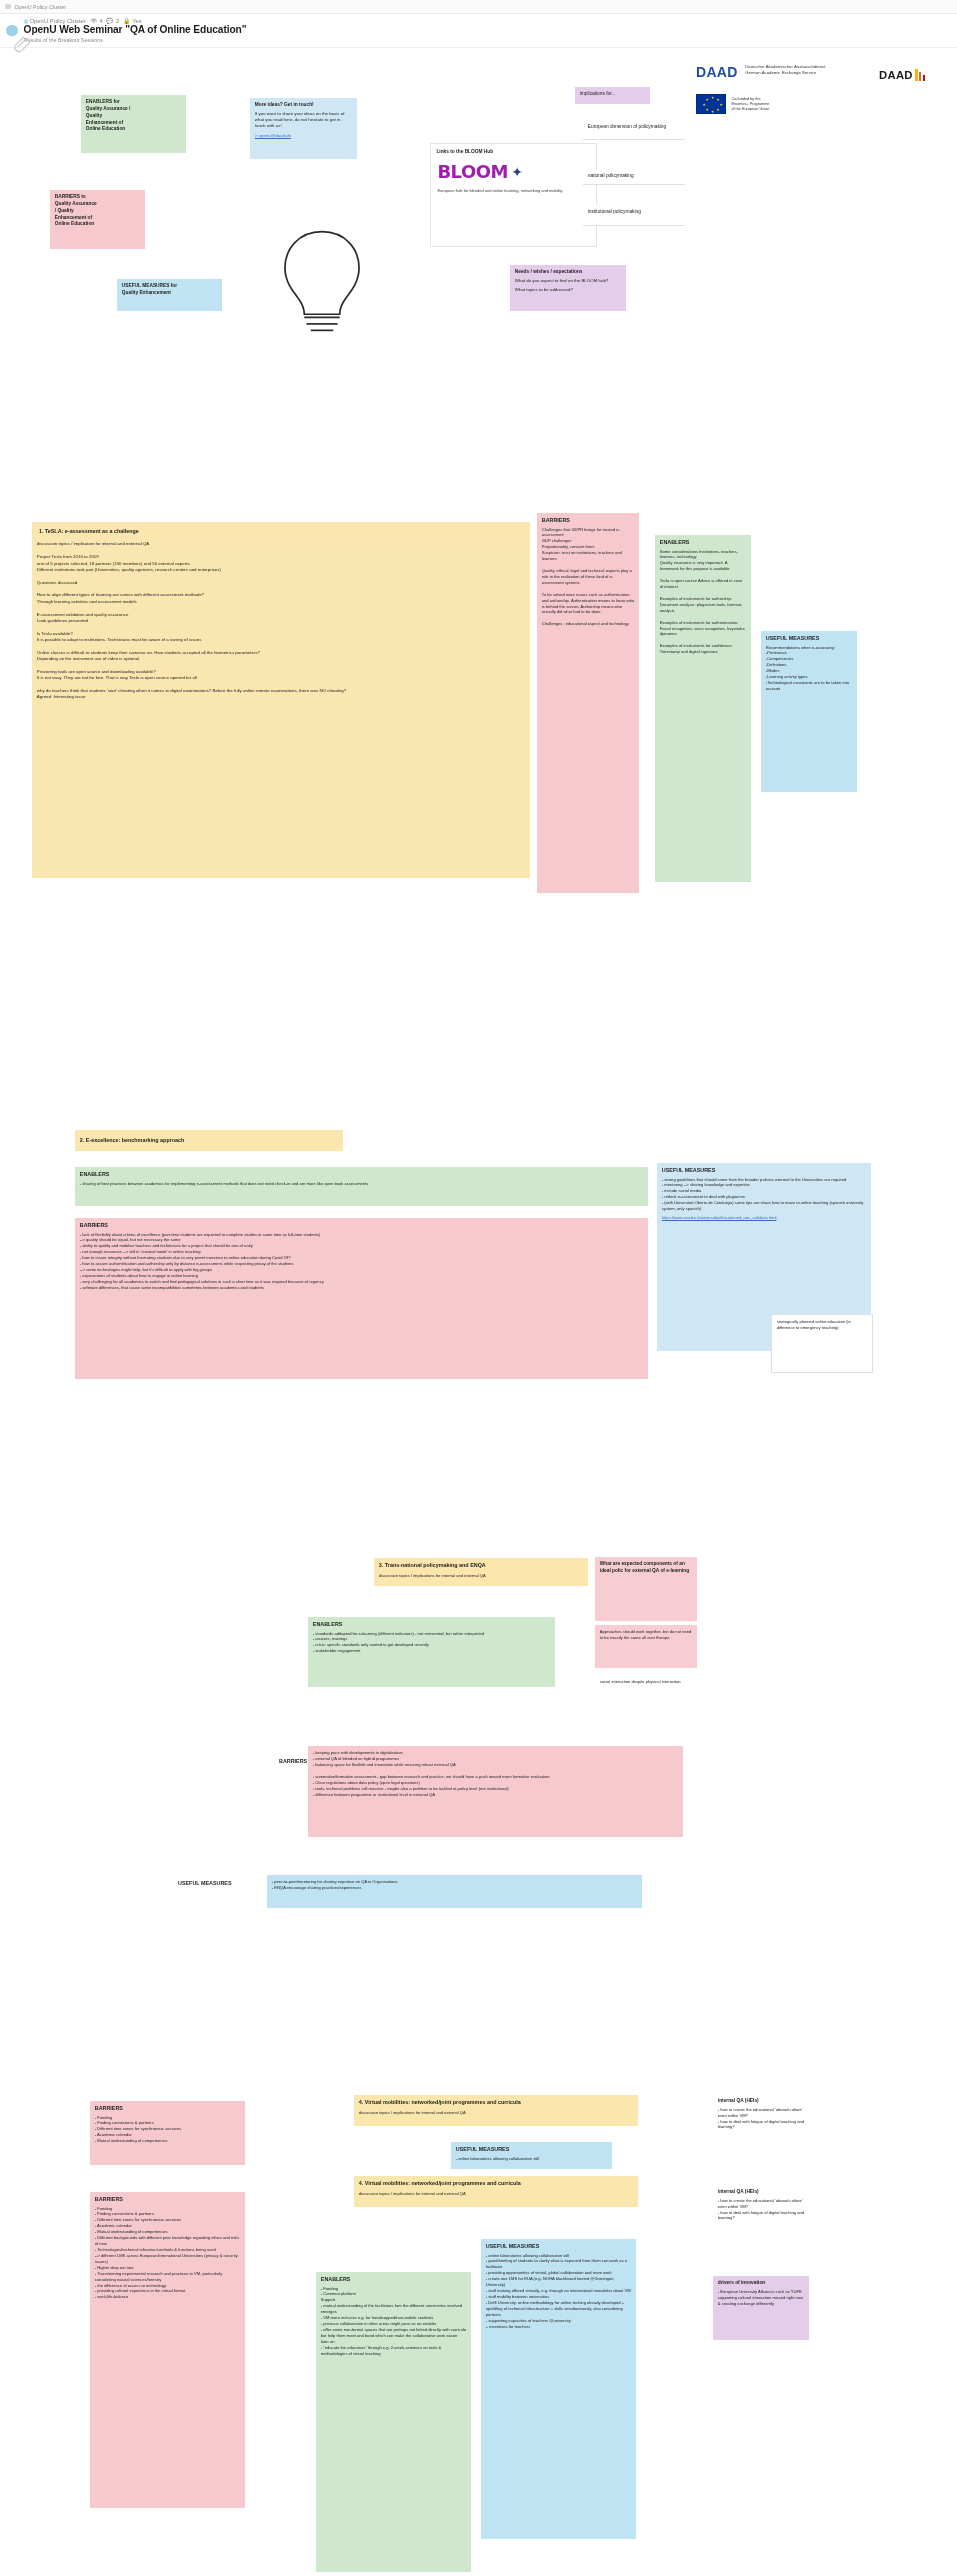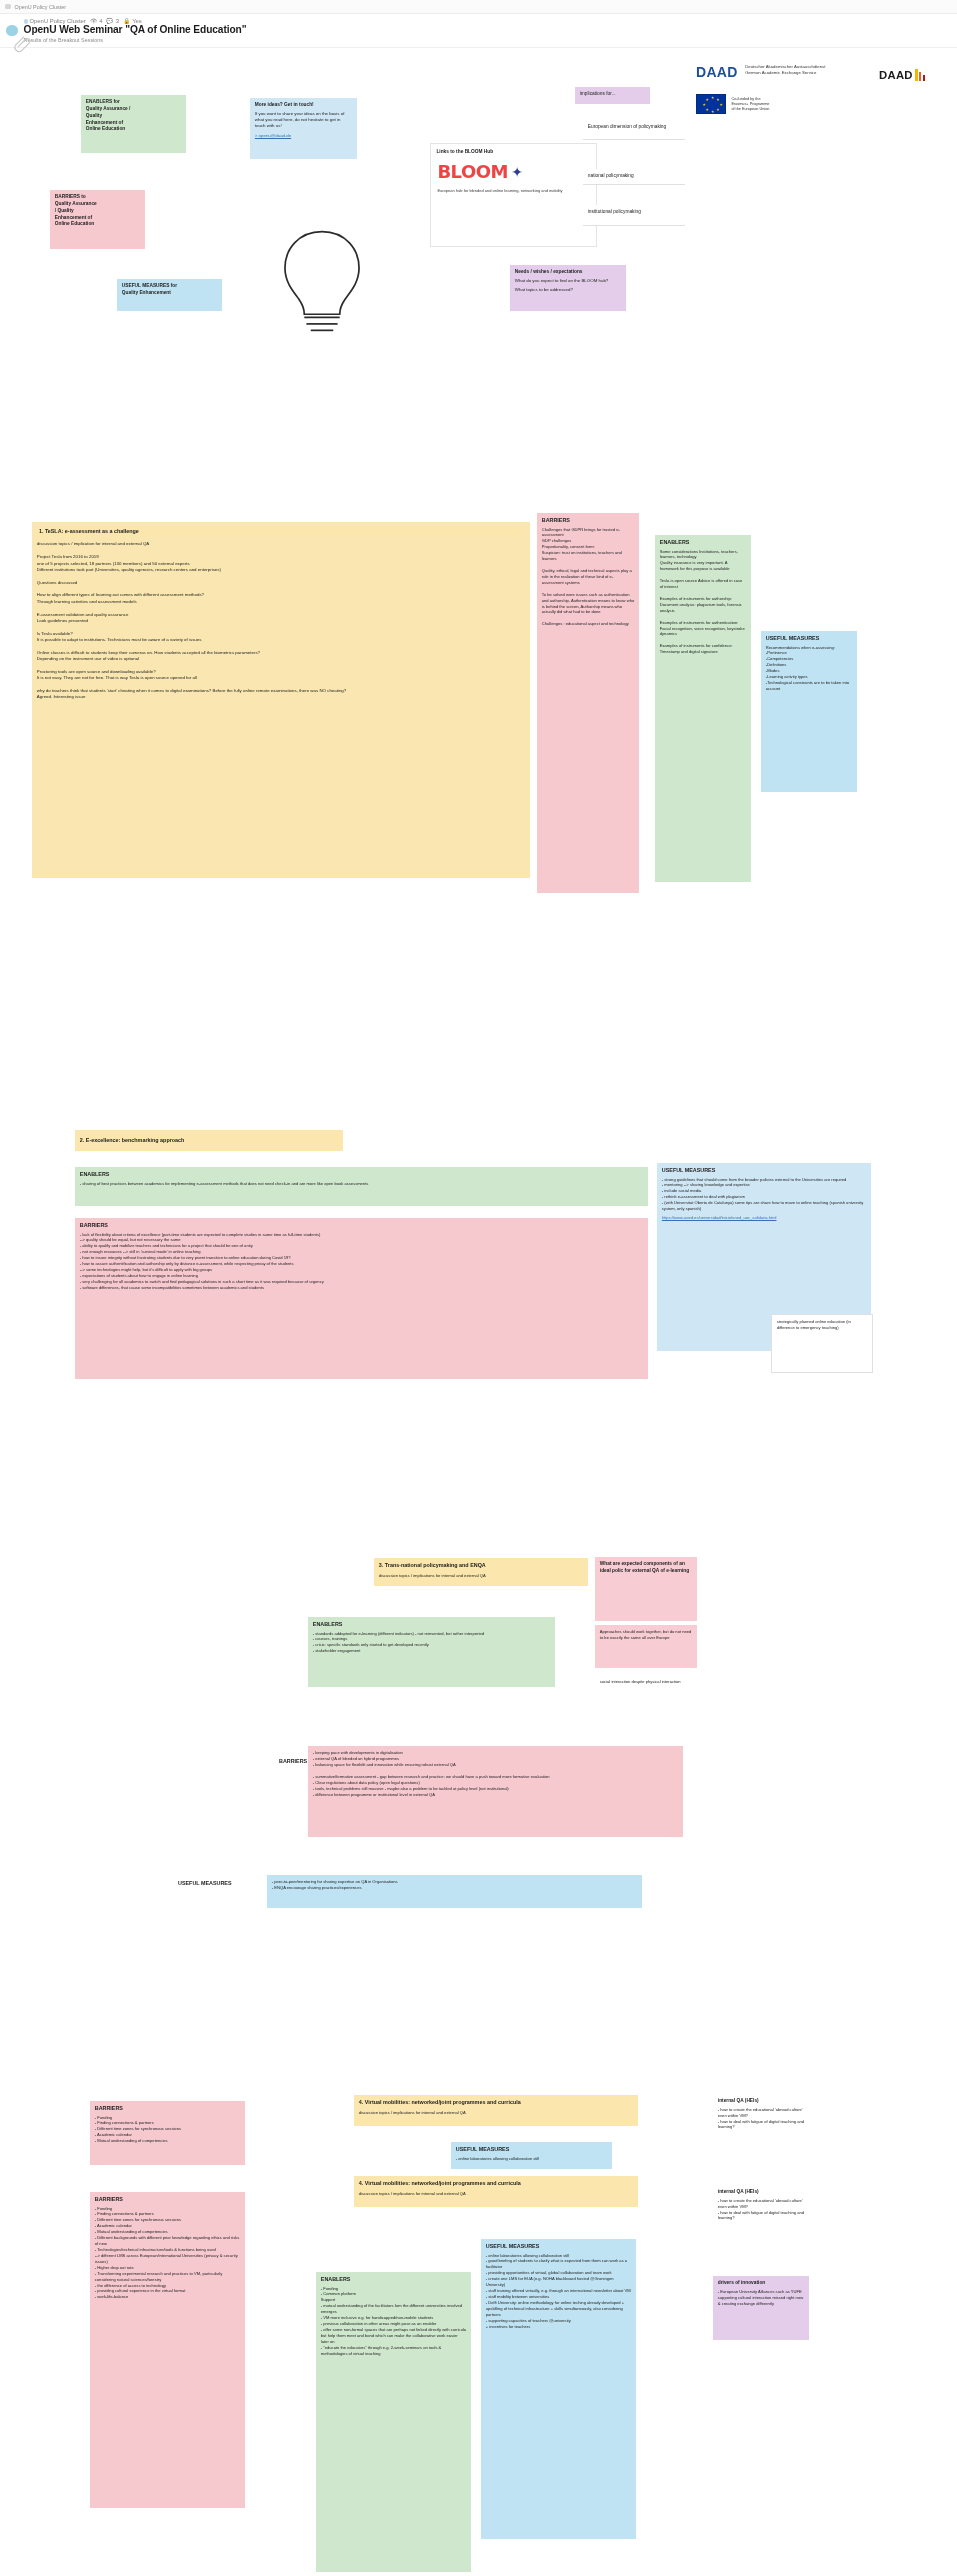--- a/index.html
+++ b/index.html
@@ -68,21 +68,21 @@
   .xtiny{ font-size:4.1px; line-height:1.45;}
 
   a.lnk{ color:#3a6fb5; text-decoration:underline; word-break:break-all;}
 
   
   .bloom-card{
     position:absolute; background:#ffffff; border:0.5px solid #e4e4e4;
   }
   .bloom-word{
     font-family:"DejaVu Sans", sans-serif;
-    font-weight:bold; font-size:18px; color:#ef4444; letter-spacing:-0.5px;
+    font-weight:bold; font-size:18px; color:#a21caf; letter-spacing:-0.5px;
   }
   .bloom-star{ color:#2e3f8f; font-size:14px; }
   .bloom-cap{ font-size:4px; color:#3a3a3a; line-height:1.35; }
 
   
   .daad-word{
     font-family:"Liberation Sans", sans-serif;
     font-weight:bold; font-size:14px; color:#1f4f9c; letter-spacing:0.3px;
   }
   .daad-sub{ font-size:4.3px; color:#333; line-height:1.4;}

